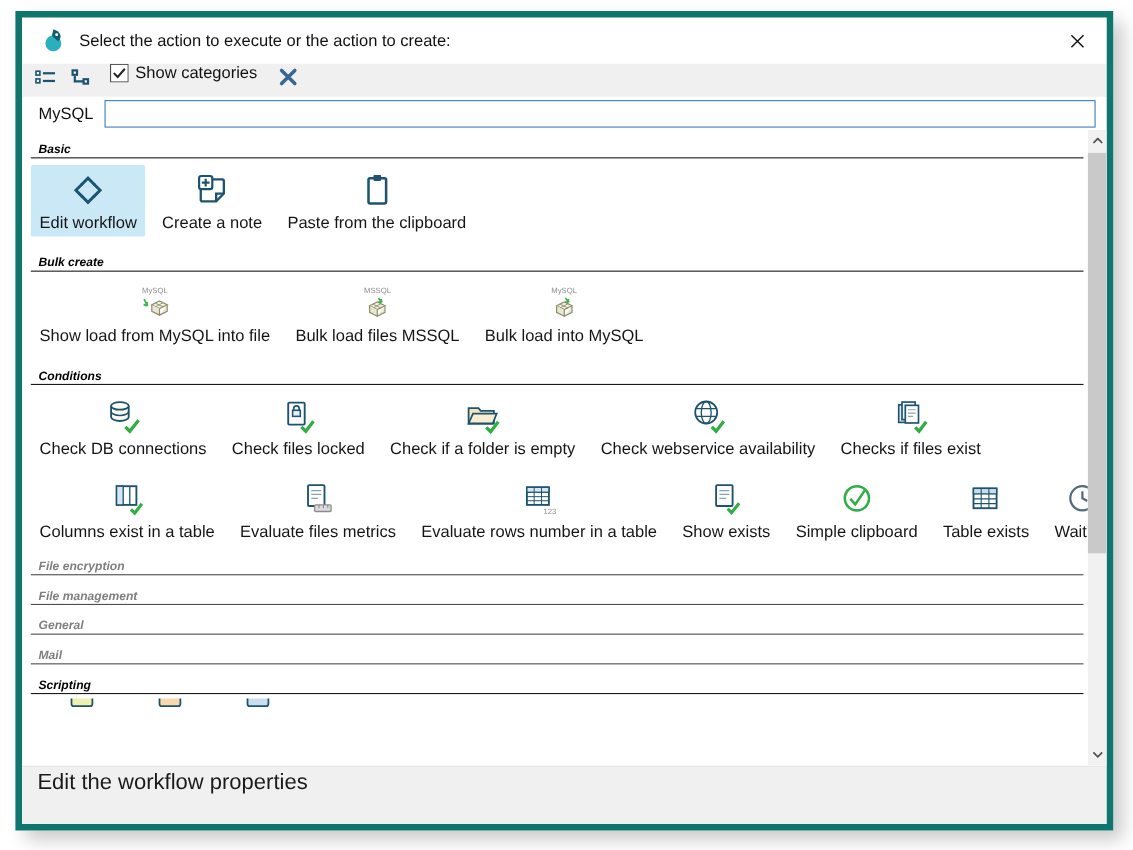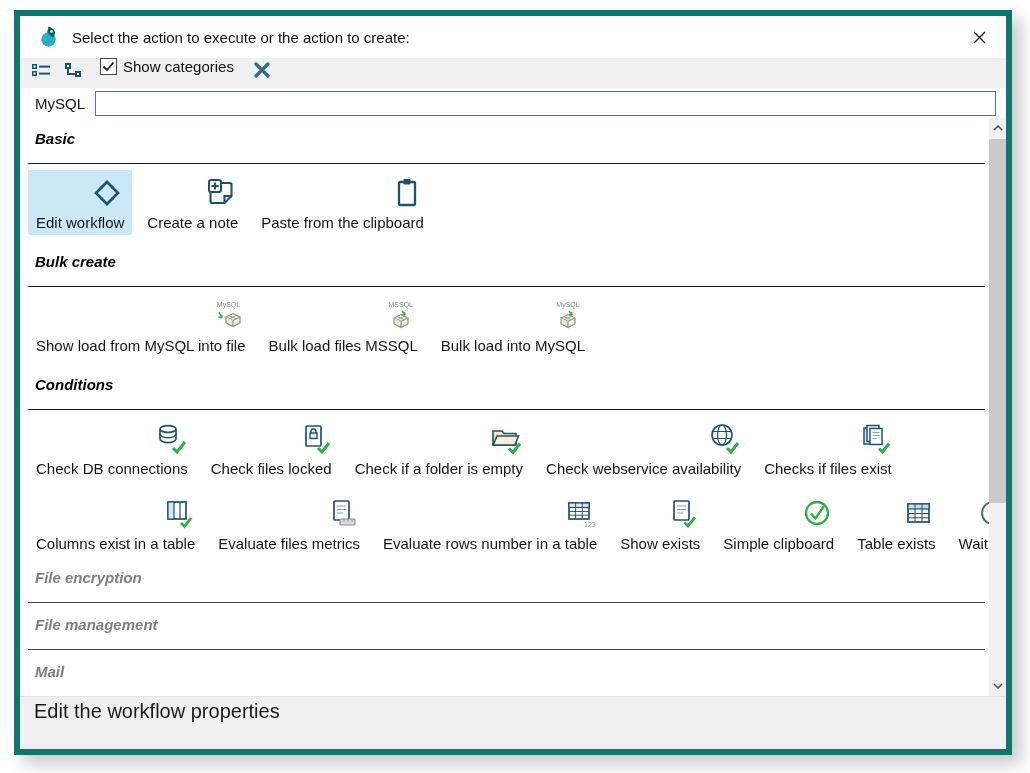--- a/index.html
+++ b/index.html
@@ -27,24 +27,24 @@
   .searchrow input {
     flex:1 1 auto; height:25px; border:1px solid #3a7cb8; outline:none;
     font-size:14px; font-family:inherit; padding:0 4px; background:#fff;
   }
   
   .content { position:relative; height:578px; background:#fff; overflow:hidden; }
   .scrollpane { position:absolute; left:0; top:0; right:17px; bottom:0; overflow:hidden; padding:2px 4px 0 8px; }
   .section { margin-top:18px; }
   .section:first-child { margin-top:10px; }
   .section.muted { margin-top:13px; }
-  .sec-head { font-size:15px; font-weight:bold; font-style:italic; color:#000; padding:0 0 16px 7px; border-bottom:1px solid #1a1a1a; }
+  .sec-head { font-size:11px; font-weight:bold; font-style:italic; color:#000; padding:0 0 1px 7px; border-bottom:1px solid #1a1a1a; }
   .section.muted .sec-head { color:#7f7f7f; border-bottom-color:#4d4d4d; }
   .tiles { display:flex; align-items:flex-end; gap:7px; margin-top:6px; }
-  .tile { display:flex; flex-direction:column; align-items:flex-end; gap:3px; padding:5px 8px 4px 8px; border-radius:2px; }
+  .tile { display:flex; flex-direction:column; align-items:center; gap:3px; padding:5px 8px 4px 8px; border-radius:2px; }
   .tile.selected { background:#cbe8f6; }
   .tile .ic { height:36px; display:flex; align-items:center; justify-content:center; flex-direction:column; }
   .tile .lbl { font-size:15px; color:#151515; white-space:nowrap; }
   .tile .ic-cap { font-size:7px; color:#8d8d8d; line-height:8px; }
   .tiles.clipped { height:18px; overflow:hidden; margin-top:4px; padding-left:26px; gap:38px; }
   
   .vscroll { position:absolute; top:0; right:0; width:17px; height:100%; background:#f1f1f1; }
   .vs-btn { position:absolute; left:0; width:17px; height:20px; display:flex; align-items:center; justify-content:center; }
   .vs-up { top:0; } .vs-down { bottom:0; }
   .vs-thumb { position:absolute; left:0; top:21px; width:17px; height:364px; background:#c9c9c9; }
@@ -327,20 +327,23 @@
             <span class="lbl">Wait for</span>
           </div>
         </div>
       </div>
 
       <div class="section muted">
         <div class="sec-head">File encryption</div>
       </div>
       <div class="section muted">
         <div class="sec-head">File management</div>
+      </div>
+      <div class="section muted">
+        <div class="sec-head">General</div>
       </div>
       <div class="section muted">
         <div class="sec-head">Mail</div>
       </div>
 
       <div class="section" style="margin-top:13px;">
         <div class="sec-head">Scripting</div>
         <div class="tiles clipped">
           <div class="tile">
             <span class="ic">

